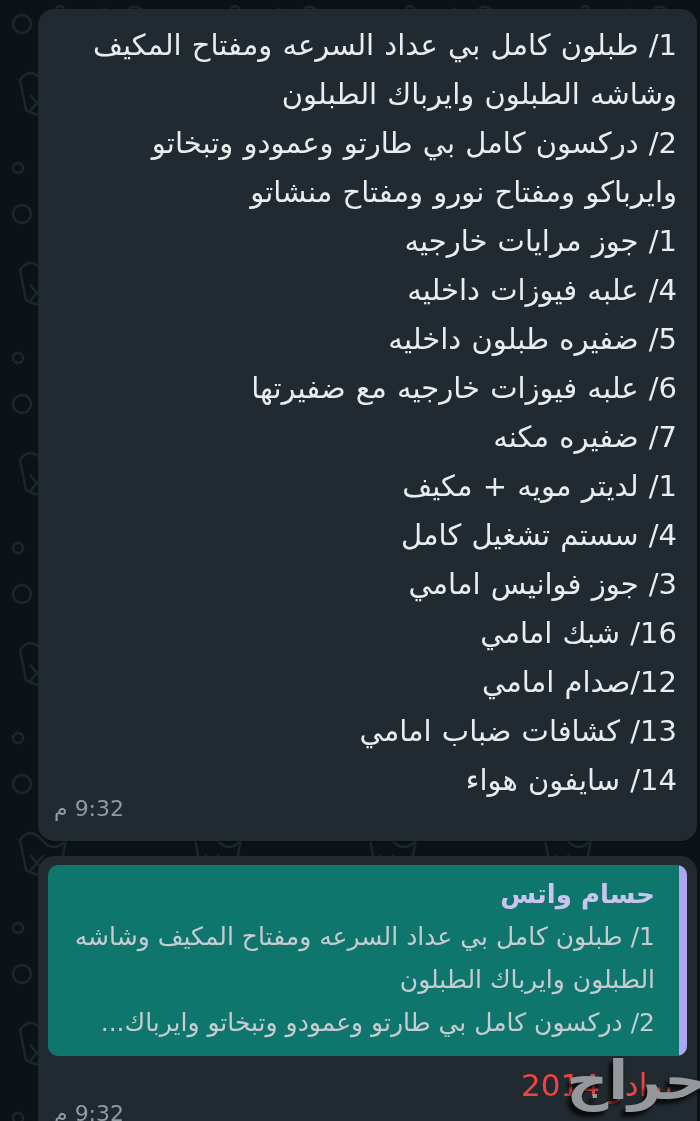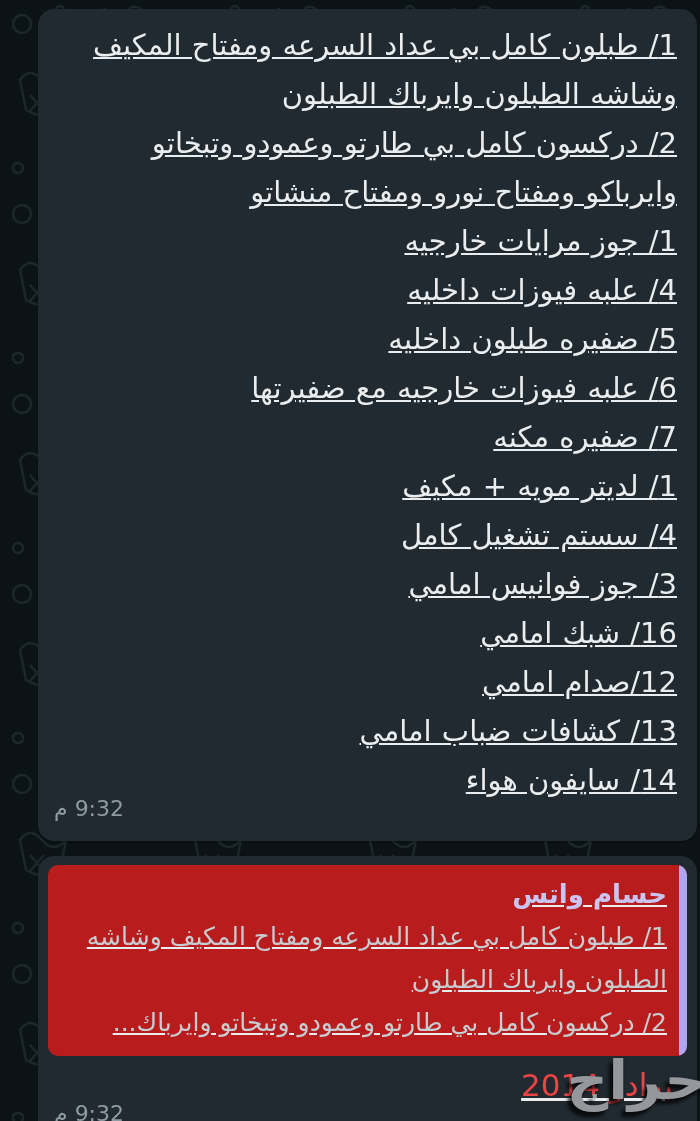--- a/index.html
+++ b/index.html
@@ -17,40 +17,39 @@
     box-sizing:border-box;
     padding:9px 3px 0 38px;
     display:flex;flex-direction:column;gap:15px;
   }
   .bubble{
     position:relative;
     background:#212a30;
     border-radius:16px;
     color:#e9edef;
     box-shadow:0 1px 2px rgba(0,0,0,.35);
-    text-decoration:underline;
   }
   .bubble1{padding:12px 20px 36px 16px;}
   .msg-line{
     font-size:29px;line-height:49px;
     text-align:right;direction:rtl;
     word-spacing:1px;
   }
   .timestamp{
     position:absolute;
     left:16px;bottom:20px;
     font-size:22px;color:#8d9ba3;
     direction:rtl;
   }
   .bubble2{padding:9px 10px 40px 10px;}
   .quote{
     position:relative;
-    background:#b91c1c;
+    background:#0f766e;
     border-radius:10px;
-    padding:8px 20px 12px 16px;
+    padding:8px 32px 12px 16px;
     overflow:hidden;
   }
   .quote-bar{
     position:absolute;top:0;bottom:0;right:0;width:8px;
     background:#aea5f3;
     border-radius:0 10px 10px 0;
   }
   .quote-sender{
     color:#cac5f0;font-size:26px;font-weight:bold;
     line-height:42px;text-align:right;

